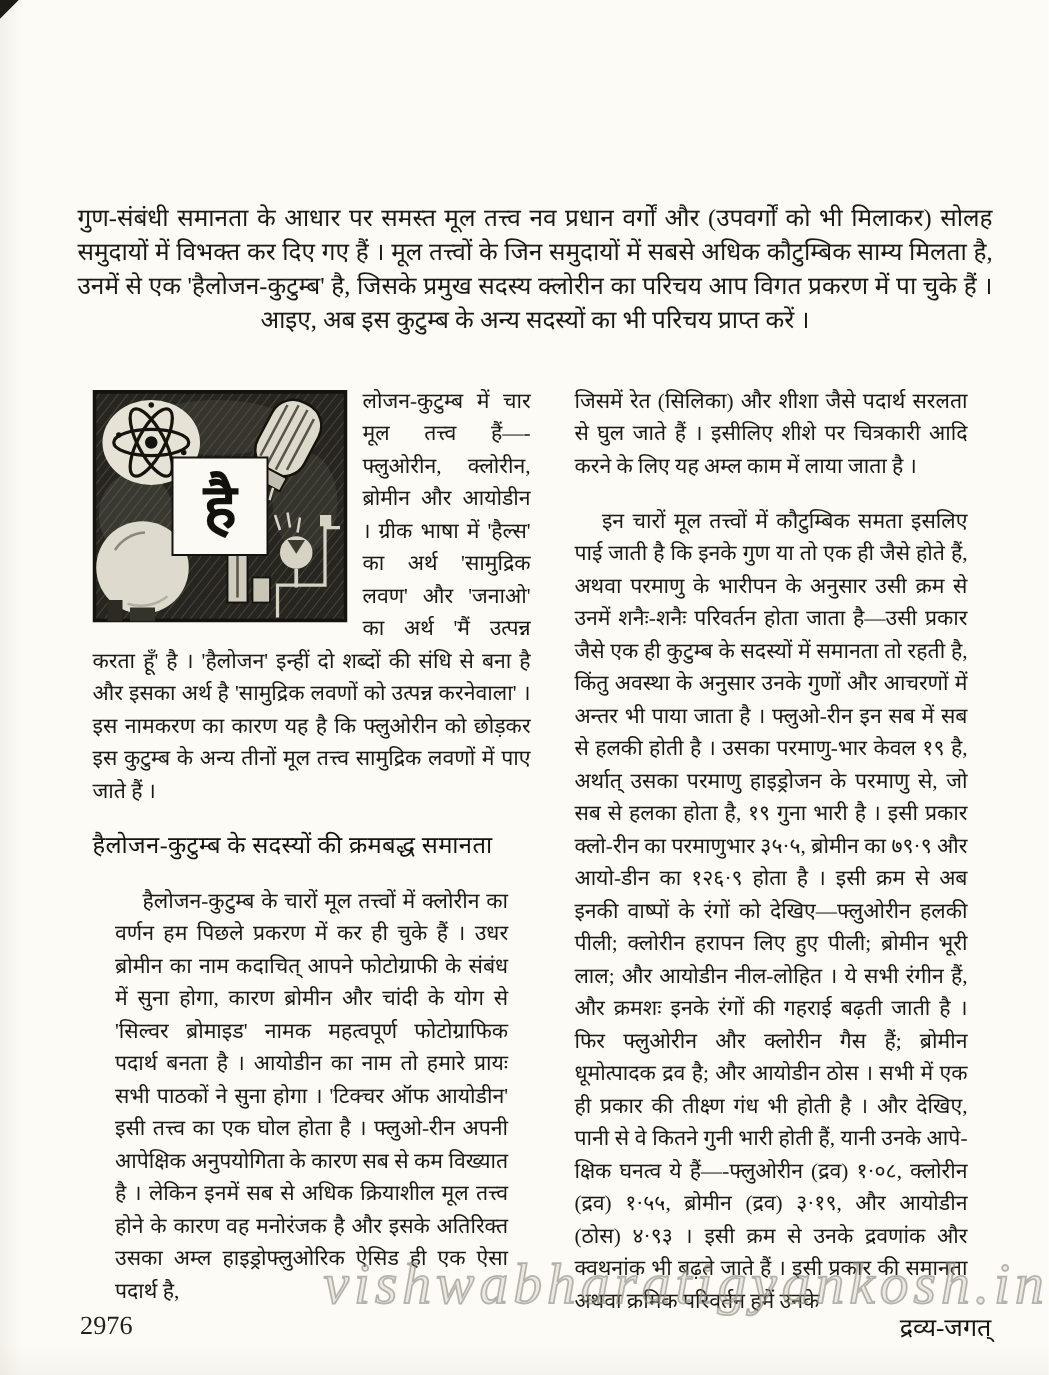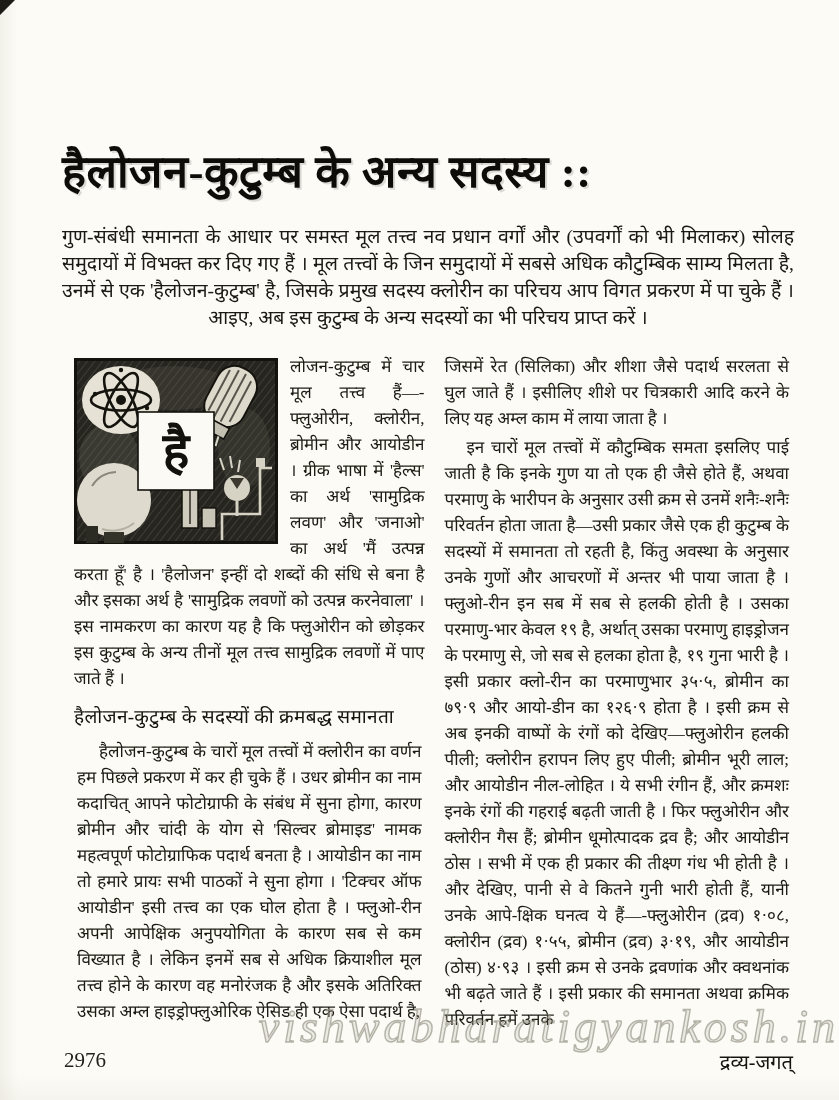--- a/index.html
+++ b/index.html
@@ -22,21 +22,21 @@
   .title{
     font-weight:bold;font-size:45px;line-height:1.36;letter-spacing:.5px;
     color:#0d0c09;text-shadow:2px 2px 0 rgba(20,18,10,.14);
   }
   .intro{
     margin-top:20px;font-size:19.5px;line-height:27px;text-align:justify;
     text-align-last:center;color:#1a1913;
   }
   .cols{display:flex;gap:17px;margin-top:17px;margin-left:12px;width:718px;}
   .col{width:351px;font-size:17px;line-height:26px;text-align:justify;color:#1b1a12;}
-  .col p{margin:3px;}
+  .col p{margin:18px;}
   .indent{text-indent:22px;}
   figure.illust{
     float:left;margin:4px 12px 4px 0;padding:0;position:relative;
     width:204px;height:186px;
   }
   .drop{
     position:absolute;left:64px;top:54px;width:76px;height:78px;
     display:flex;align-items:center;justify-content:center;
     font-size:50px;font-weight:bold;color:#12110b;
   }
@@ -59,21 +59,20 @@
   }
 </style>
 </head>
 <body>
 
 <div class="page">
   <div class="corner-artifact"></div>
 
   <div class="content">
     <div class="title">
-      <div>हैलोजन-कुटुम्ब के अन्य सदस्य ::</div>
     </div>
 
     <p class="intro">गुण-संबंधी समानता के आधार पर समस्त मूल तत्त्व नव प्रधान वर्गों और (उपवर्गों को भी मिलाकर) सोलह समुदायों में विभक्त कर दिए गए हैं । मूल तत्त्वों के जिन समुदायों में सबसे अधिक कौटुम्बिक साम्य मिलता है, उनमें से एक 'हैलोजन-कुटुम्ब' है, जिसके प्रमुख सदस्य क्लोरीन का परिचय आप विगत प्रकरण में पा चुके हैं । आइए, अब इस कुटुम्ब के अन्य सदस्यों का भी परिचय प्राप्त करें ।</p>
 
     <div class="cols">
       <div class="col">
         <p>
           </p><figure class="illust">
             <svg width="204" height="186" viewBox="0 0 204 186">
               <defs>

